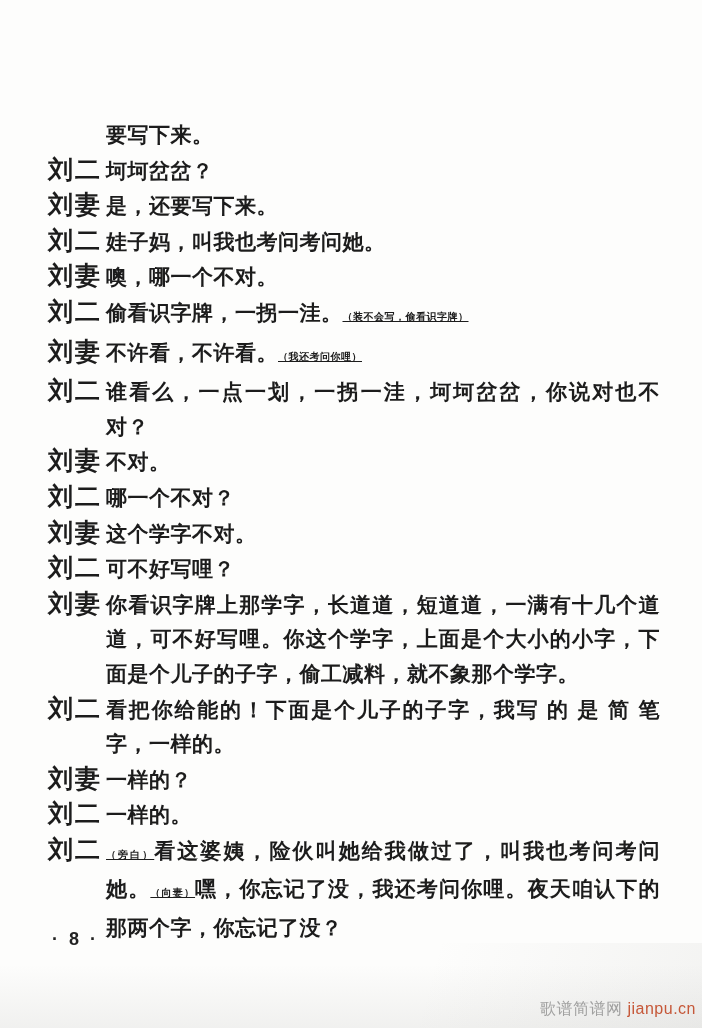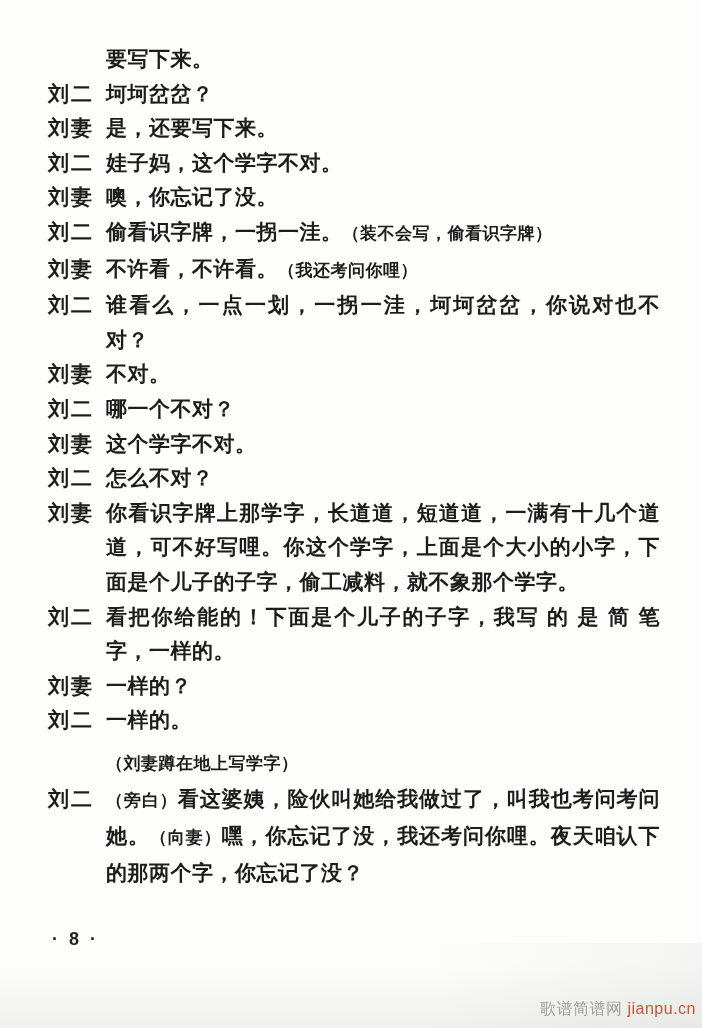--- a/index.html
+++ b/index.html
@@ -23,45 +23,46 @@
     left: 0;
     bottom: 0;
     width: 100%;
     height: 85px;
     pointer-events: none;
     background:
       linear-gradient(to bottom, rgba(130,130,124,0) 25%, rgba(130,130,124,0.10) 100%),
       linear-gradient(105deg, rgba(130,130,124,0) 60%, rgba(130,130,124,0.08) 100%);
   }
   .script-body {
-    padding: 42px 42px 0 48px;
+    padding: 118px 42px 0 48px;
   }
   .entry {
     display: flex;
     align-items: baseline;
   }
   .speaker {
     flex: 0 0 58px;
-    font-size: 21px;
+    font-size: 25px;
     font-weight: 700;
     letter-spacing: 2px;
     white-space: nowrap;
   }
   .text {
     flex: 1;
     font-size: 21px;
     font-weight: 700;
     line-height: 34.6px;
     letter-spacing: 0.5px;
     text-align: justify;
   }
   .seg-stage {
-    font-size: 17px;
+    font-size: 10px;
     font-weight: 700;
     letter-spacing: 0.5px;
+    text-decoration: underline;
   }
   .stage-block {
     margin-top: 7px;
     margin-bottom: 1px;
   }
   .stage-block .text {
     text-align: left;
   }
   .page-number {
     position: absolute;
@@ -96,25 +97,25 @@
       <div class="entry">
         <span class="speaker">刘二</span>
         <span class="text"><span class="seg-normal">坷坷岔岔？</span></span>
       </div>
       <div class="entry">
         <span class="speaker">刘妻</span>
         <span class="text"><span class="seg-normal">是，还要写下来。</span></span>
       </div>
       <div class="entry">
         <span class="speaker">刘二</span>
-        <span class="text"><span class="seg-normal">娃子妈，这个学字不对。</span></span>
+        <span class="text"><span class="seg-normal">娃子妈，叫我也考问考问她。</span></span>
       </div>
       <div class="entry">
         <span class="speaker">刘妻</span>
-        <span class="text"><span class="seg-normal">噢，你忘记了没。</span></span>
+        <span class="text"><span class="seg-normal">噢，哪一个不对。</span></span>
       </div>
       <div class="entry">
         <span class="speaker">刘二</span>
         <span class="text"><span class="seg-normal">偷看识字牌，一拐一洼。</span><span class="seg-stage">（装不会写，偷看识字牌）</span></span>
       </div>
       <div class="entry">
         <span class="speaker">刘妻</span>
         <span class="text"><span class="seg-normal">不许看，不许看。</span><span class="seg-stage">（我还考问你哩）</span></span>
       </div>
       <div class="entry">
@@ -128,41 +129,37 @@
       <div class="entry">
         <span class="speaker">刘二</span>
         <span class="text"><span class="seg-normal">哪一个不对？</span></span>
       </div>
       <div class="entry">
         <span class="speaker">刘妻</span>
         <span class="text"><span class="seg-normal">这个学字不对。</span></span>
       </div>
       <div class="entry">
         <span class="speaker">刘二</span>
-        <span class="text"><span class="seg-normal">怎么不对？</span></span>
+        <span class="text"><span class="seg-normal">可不好写哩？</span></span>
       </div>
       <div class="entry">
         <span class="speaker">刘妻</span>
         <span class="text"><span class="seg-normal">你看识字牌上那学字，长道道，短道道，一满有十几个道道，可不好写哩。你这个学字，上面是个大小的小字，下面是个儿子的子字，偷工减料，就不象那个学字。</span></span>
       </div>
       <div class="entry">
         <span class="speaker">刘二</span>
         <span class="text"><span class="seg-normal">看把你给能的！下面是个儿子的子字，我写 的 是 简 笔字，一样的。</span></span>
       </div>
       <div class="entry">
         <span class="speaker">刘妻</span>
         <span class="text"><span class="seg-normal">一样的？</span></span>
       </div>
       <div class="entry">
         <span class="speaker">刘二</span>
         <span class="text"><span class="seg-normal">一样的。</span></span>
-      </div>
-      <div class="entry stage-block">
-        <span class="speaker"></span>
-        <span class="text"><span class="seg-stage">（刘妻蹲在地上写学字）</span></span>
       </div>
       <div class="entry">
         <span class="speaker">刘二</span>
         <span class="text"><span class="seg-stage">（旁白）</span><span class="seg-normal">看这婆姨，险伙叫她给我做过了，叫我也考问考问她。</span><span class="seg-stage">（向妻）</span><span class="seg-normal">嘿，你忘记了没，我还考问你哩。夜天咱认下的那两个字，你忘记了没？</span></span>
       </div>
     </div>
 
   <div class="page-number">· 8 ·</div>
 
   <div class="watermark">

